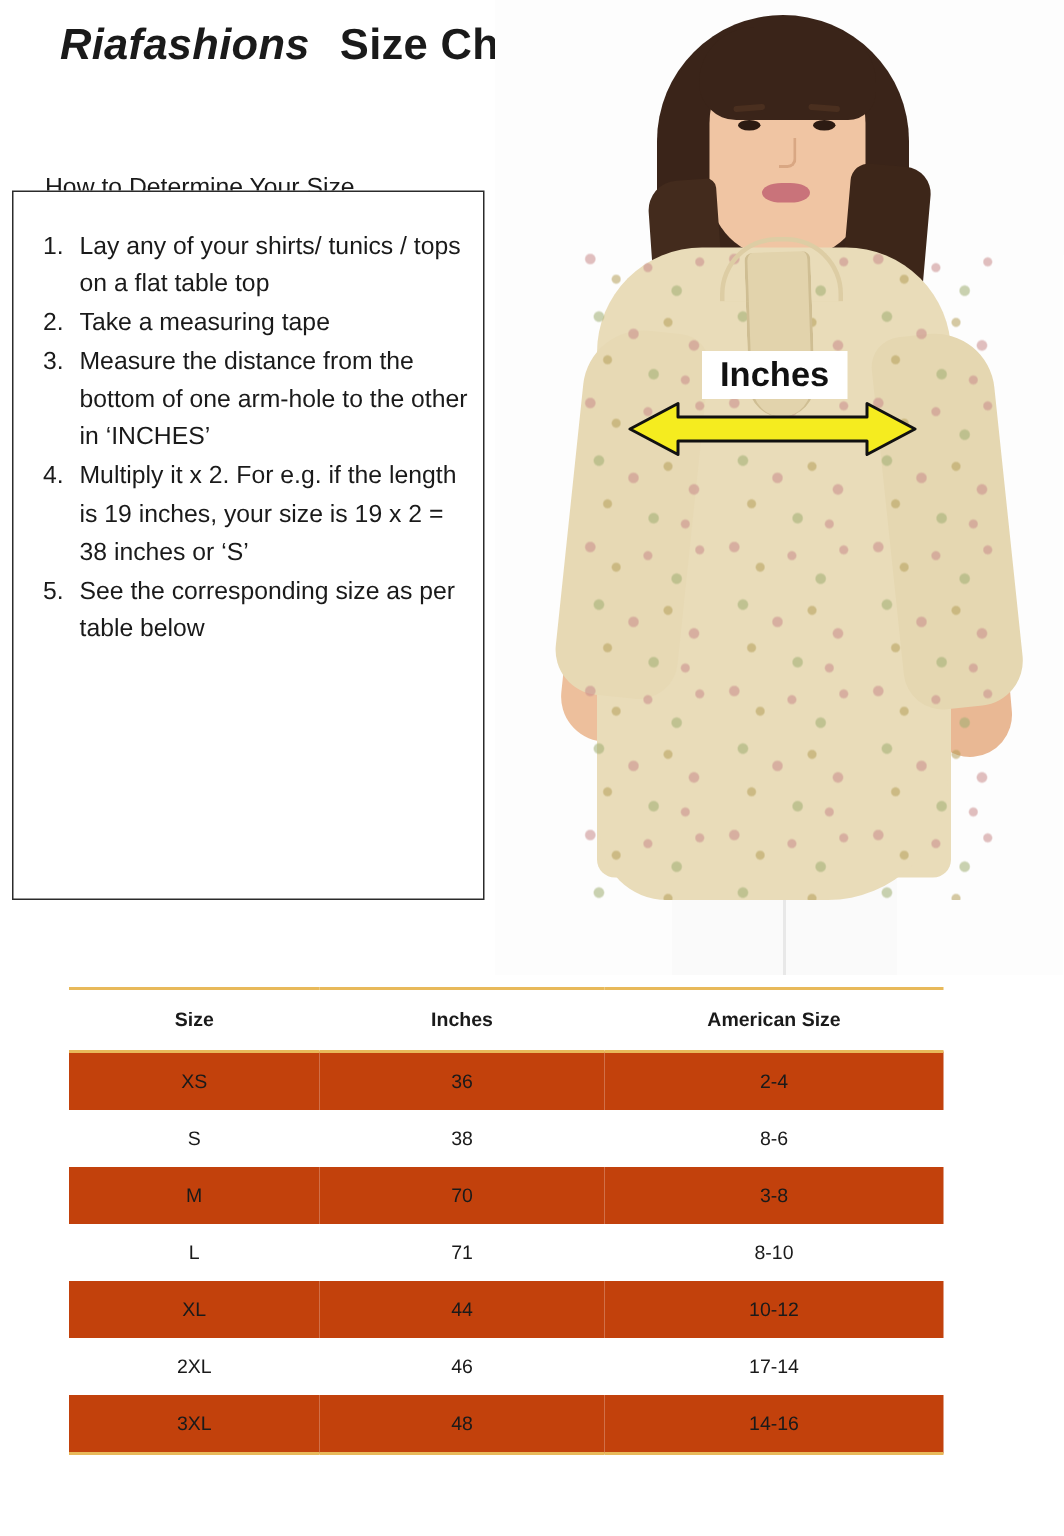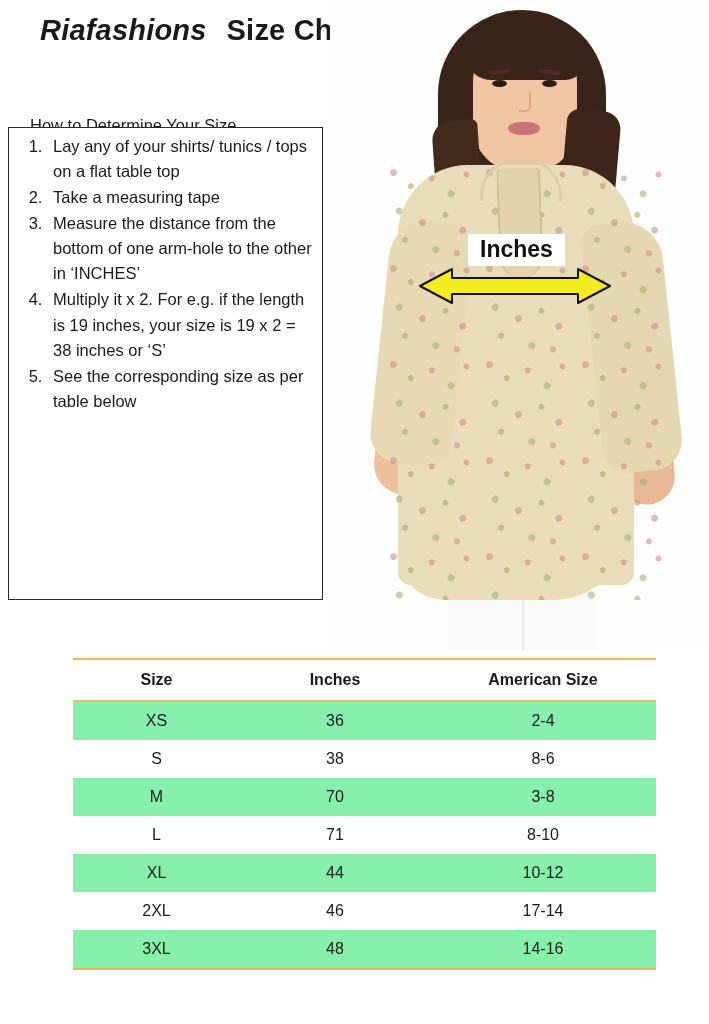--- a/index.html
+++ b/index.html
@@ -40,21 +40,21 @@
   
   #instruction-box {
     position: absolute;
     left: 8px;
     top: 127px;
     width: 315px;
     height: 473px;
     border: 1.5px solid #2b2b2b;
     background: #ffffff;
     box-sizing: border-box;
-    padding: 6px 10px 10px 8px;
+    padding: 24px 10px 10px 8px;
   }
   ol.instructions {
     margin: 0;
     padding: 0 0 0 30px;
     list-style-position: outside;
   }
   ol.instructions > li {
     font-size: 16.5px;
     line-height: 1.52;
     margin-bottom: 1px;
@@ -276,40 +276,40 @@
   #measure-arrow {
     position: absolute;
     left: 418px; top: 266px;
     width: 194px; height: 40px;
     z-index: 4;
   }
 
   
   #size-table {
     position: absolute;
-    left: 73px;
+    left: 46px;
     top: 658px;
     width: 583px;
     border-collapse: collapse;
-    font-size: 16px;
+    font-size: 13px;
   }
   #size-table th,
   #size-table td {
     text-align: center;
     padding: 8px 0 9px 0;
     font-weight: normal;
     height: 21px;
   }
   #size-table thead th {
     font-weight: bold;
     border-top: 2px solid #e8b95a;
     border-bottom: 2px solid #e8b95a;
     padding: 9px 0 10px 0;
   }
-  #size-table tbody tr.alt td { background: #86efac; }
+  #size-table tbody tr.alt td { background: #c2410c; }
   #size-table tbody tr:last-child td { border-bottom: 2px solid #e8b95a; }
   #size-table col.c1 { width: 167px; }
   #size-table col.c2 { width: 190px; }
   #size-table col.c3 { width: 226px; }
 </style>
 </head>
 <body>
 
 <div id="page-title">
   <span class="brand">Riafashions</span><span>Size Chart</span>

